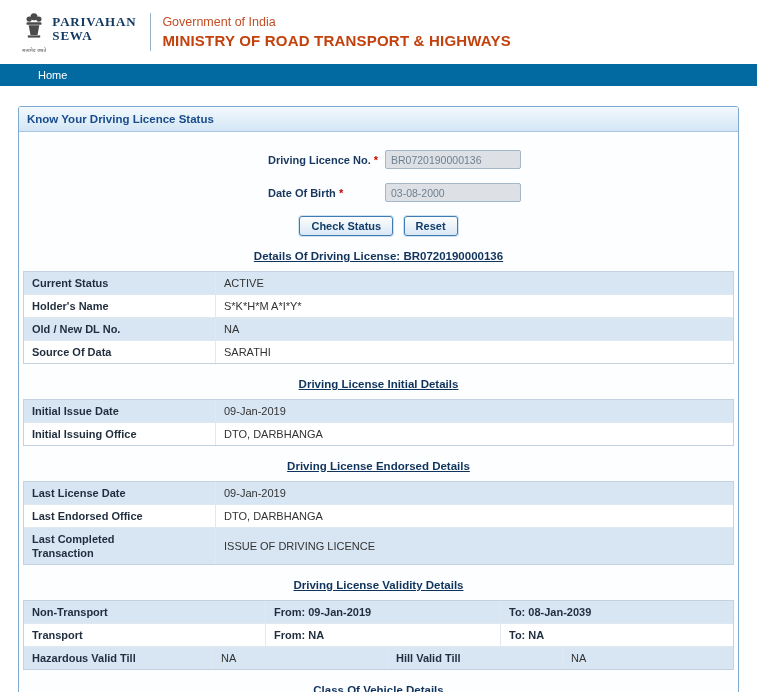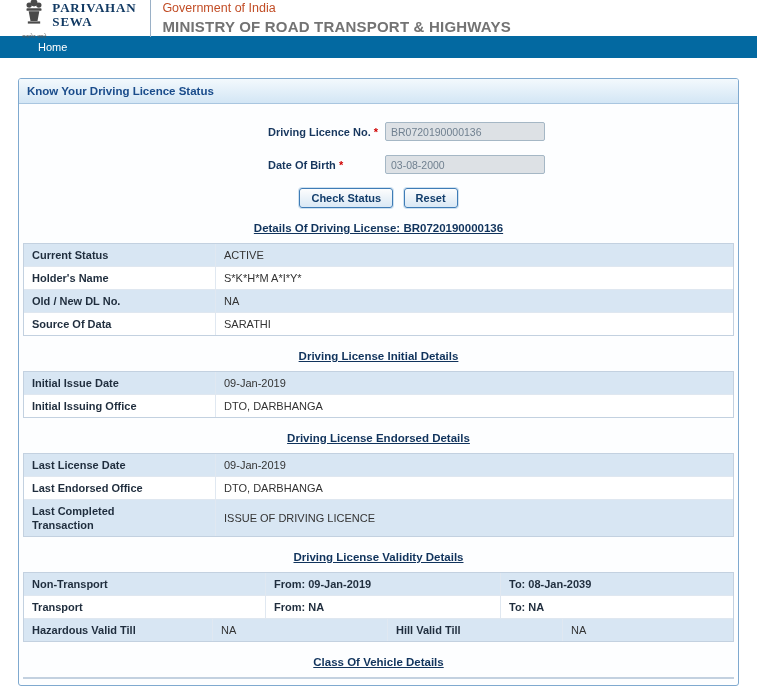--- a/index.html
+++ b/index.html
@@ -1,45 +1,45 @@
 <!DOCTYPE html>
 <html><head>
 <meta charset="utf-8">
 <style>
   * { box-sizing: border-box; margin: 0; padding: 0; }
   html, body { width: 757px; height: 692px; overflow: hidden; background: #fff;
     font-family: "Liberation Sans", sans-serif; }
 
   
-  .topbar { height: 36px; display: flex; align-items: center; padding-left: 22px; background: #fff; }
+  .topbar { height: 64px; display: flex; align-items: center; padding-left: 22px; background: #fff; }
   .brand { display: flex; align-items: flex-start; gap: 6px; }
   .emblem-wrap { display: flex; flex-direction: column; align-items: center; }
   .emblem-caption { font-size: 5px; color: #555; margin-top: 1px; white-space: nowrap; }
   .brand-text { font-family: "Liberation Serif", serif; font-weight: bold; color: #123a63;
     font-size: 13px; line-height: 1.15; letter-spacing: 0.8px; padding-top: 3px; }
   .vdivider { width: 1px; height: 38px; background: #9ab0c6; margin: 0 11px 0 14px; }
   .gov-line { color: #c24e27; font-size: 12.5px; margin-bottom: 3px; }
-  .ministry-line { color: #737373; font-weight: bold; font-size: 15px; letter-spacing: 0.2px; }
+  .ministry-line { color: #c2410c; font-weight: bold; font-size: 15px; letter-spacing: 0.2px; }
 
   
   .navbar { height: 22px; background: #0369a1; display: flex; align-items: center; padding-left: 38px; }
   .navbar a { color: #fff; font-size: 11px; text-decoration: none; }
 
   
   main { padding: 20px 18px 0; }
   .panel { border: 1px solid #7fa9cf; border-radius: 3px; background: #fdfeff; overflow: hidden; }
   .panel-title { background: linear-gradient(#f3f9fd, #d3e6f5); color: #1a4c8b; font-weight: bold;
     font-size: 11.5px; padding: 6px 8px; border-bottom: 1px solid #a9c6e0; }
   .panel-body { padding: 12px 4px 4px; }
 
   
   .form-row { display: flex; align-items: center; margin: 6px 0 14px 245px; }
   .form-label { width: 117px; font-weight: bold; color: #17375e; font-size: 11px; }
   .req { color: #d00000; }
-  .form-input { width: 160px; height: 19px; background: #dde1e5; border: 1px solid #a5b7c5;
+  .form-input { width: 136px; height: 19px; background: #dde1e5; border: 1px solid #a5b7c5;
     color: #708090; font-size: 10.5px; padding: 2px 5px; border-radius: 2px; }
   .btn-row { text-align: center; margin: 14px 0 8px; }
   .btn { display: inline-block; border: 1px solid #3f7cb6; background: linear-gradient(#fdfdfd, #d9e8f5);
     color: #123d6b; font-weight: bold; font-size: 11px; padding: 3px 11px; border-radius: 3px;
     margin: 0 3px; cursor: pointer; box-shadow: 0 0 0 1px #cfe2f1; }
 
   
   .section-heading { text-align: center; font-weight: bold; font-size: 11.5px; color: #10335c;
     text-decoration: underline; margin: 14px 0 9px; }
 

